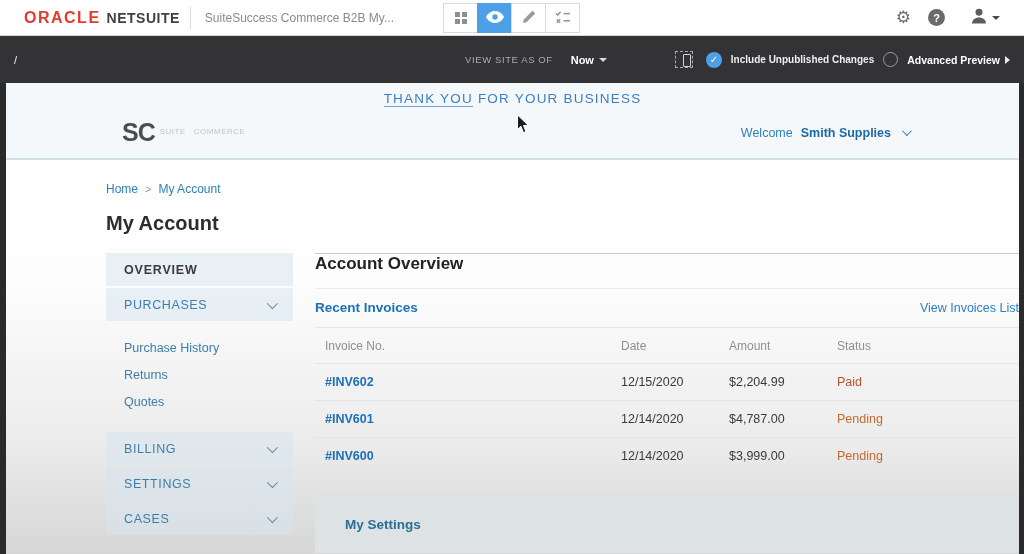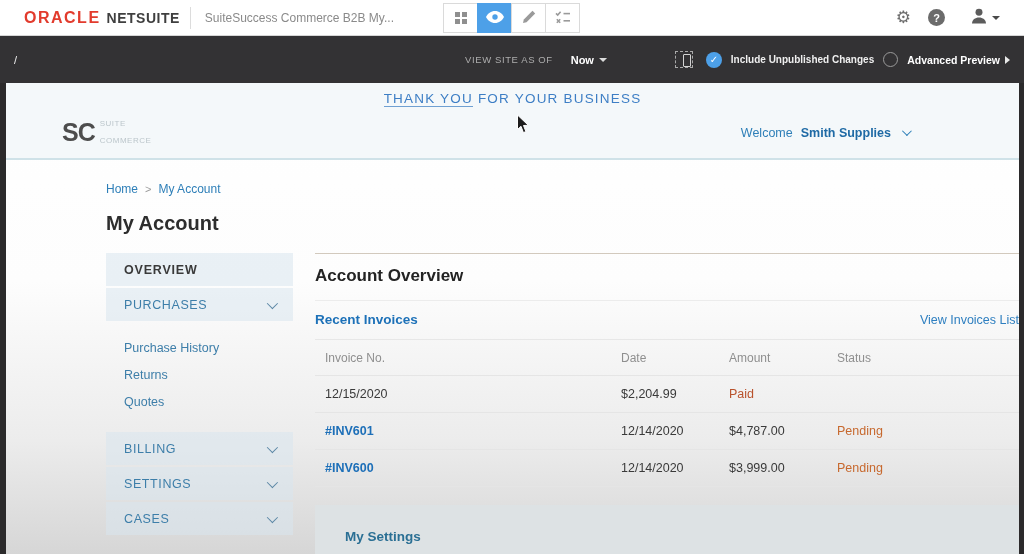--- a/index.html
+++ b/index.html
@@ -51,24 +51,24 @@
   .pb-text-bold { font-size:10.5px; font-weight:700; color:#fff; display:flex; align-items:center; gap:5px; }
   .caret-right-w { width:0; height:0; border-top:4px solid transparent; border-bottom:4px solid transparent;
     border-left:5px solid #e9e9e9; }
 
   
   .page { height:471px; border-left:6px solid #2b2a2b; border-right:5px solid #2b2a2b;
     background:linear-gradient(180deg,#ffffff 0%,#fdfdfd 42%,#ececec 76%,#d6d6d6 100%); overflow:hidden; }
   .store-header { height:77px; background:#f4f8fa; border-bottom:2px solid #cfe2e8; position:relative; }
   .banner { text-align:center; padding-top:8px; font-size:13.5px; letter-spacing:1.2px; color:#3d7ec5; }
   .banner a { color:#3d7ec5; text-decoration:none; border-bottom:1px solid #6fa0d2; }
-  .store-header-row { display:flex; align-items:center; margin-top:12px; padding:0 110px 0 56px; }
+  .store-header-row { display:flex; align-items:center; margin-top:12px; padding:0 110px 0 116px; }
   .sc-logo { display:flex; align-items:center; gap:5px; }
   .sc-mark { font-size:25px; font-weight:700; color:#4d4d4d; letter-spacing:-1px; }
-  .sc-words { display:flex; flex-direction:column; line-height:1.05;gap:8px; }
+  .sc-words { display:flex; line-height:1.05;gap:8px; }
   .sc-words span { font-size:8px; color:#bcc6cb; letter-spacing:.5px; }
   .welcome { margin-left:auto; font-size:12.5px; color:#2e7fb8; display:flex; align-items:center; gap:8px; }
   .welcome b { color:#1f6aa5; }
   .chev-sm { width:7px; height:7px; border-right:1.6px solid #2e7fb8; border-bottom:1.6px solid #2e7fb8;
     transform:rotate(45deg) translateY(-2px); margin-left:3px; }
 
   .content { padding:22px 0 0 100px; }
   .breadcrumb { font-size:12px; color:#2e7fb8; display:flex; align-items:center; gap:7px; }
   .breadcrumb .sep { color:#9a9a9a; font-size:11px; }
   .page-title { margin-top:16px; font-size:20px; font-weight:700; color:#2d2d2d; }
@@ -78,21 +78,21 @@
   .side-item { height:33px; display:flex; align-items:center; justify-content:space-between;
     padding:0 18px; background:rgba(216,230,238,.55); margin-bottom:2px;
     font-size:12.5px; letter-spacing:.6px; color:#3d7ea9; cursor:pointer; }
   .side-item.current { color:#3a3a3a; font-weight:700; letter-spacing:.8px; }
   .chev { width:8px; height:8px; border-right:1.8px solid #5b87a5; border-bottom:1.8px solid #5b87a5;
     transform:rotate(45deg) translateY(-2px); }
   .side-sub { padding:12px 18px 14px; margin-bottom:2px; }
   .side-sub div { font-size:12.5px; color:#3d7ea9; padding:6px 0 7px; cursor:pointer; }
 
   .main { flex:1; border-top:1px solid #d2c9bd; min-width:0; }
-  .main h2 { margin-top:12px; font-size:17px; font-weight:700; color:#232323; padding-bottom:14px;
+  .main h2 { font-size:17px; font-weight:700; color:#232323; padding-bottom:14px;
     border-bottom:1px solid #ececec; }
   .recent-head { display:flex; align-items:center; padding:11px 0 12px; border-bottom:1px solid #e7e7e7; }
   .recent-title { font-size:13.5px; font-weight:700; color:#1d71b8; }
   .view-link { margin-left:auto; font-size:12.5px; color:#2e7fc0; text-decoration:none; }
 
   .inv-grid { display:grid; grid-template-columns:296px 108px 108px 1fr; align-items:center;
     padding-left:10px; border-bottom:1px solid #e5e5e5; }
   .inv-grid.header { height:36px; color:#8f8f8f; font-size:12px; }
   .inv-grid.row { height:37px; font-size:12.5px; color:#3a3a3a; }
   .inv-no { color:#1d6fb8; font-weight:700; text-decoration:none; font-size:12.5px; }
@@ -258,20 +258,21 @@
           </div>
 
           <div class="inv-grid header">
             <span>Invoice No.</span>
             <span>Date</span>
             <span>Amount</span>
             <span>Status</span>
           </div>
 
           <div class="inv-grid row">
+            <a href="#" class="inv-no">#INV602</a>
             <span>12/15/2020</span>
             <span>$2,204.99</span>
             <span style="color: rgb(185, 82, 44); font-weight: 400;">Paid</span>
           </div>
           <div class="inv-grid row">
             <a href="#" class="inv-no">#INV601</a>
             <span>12/14/2020</span>
             <span>$4,787.00</span>
             <span style="color: rgb(199, 105, 47); font-weight: 400;">Pending</span>
           </div>

